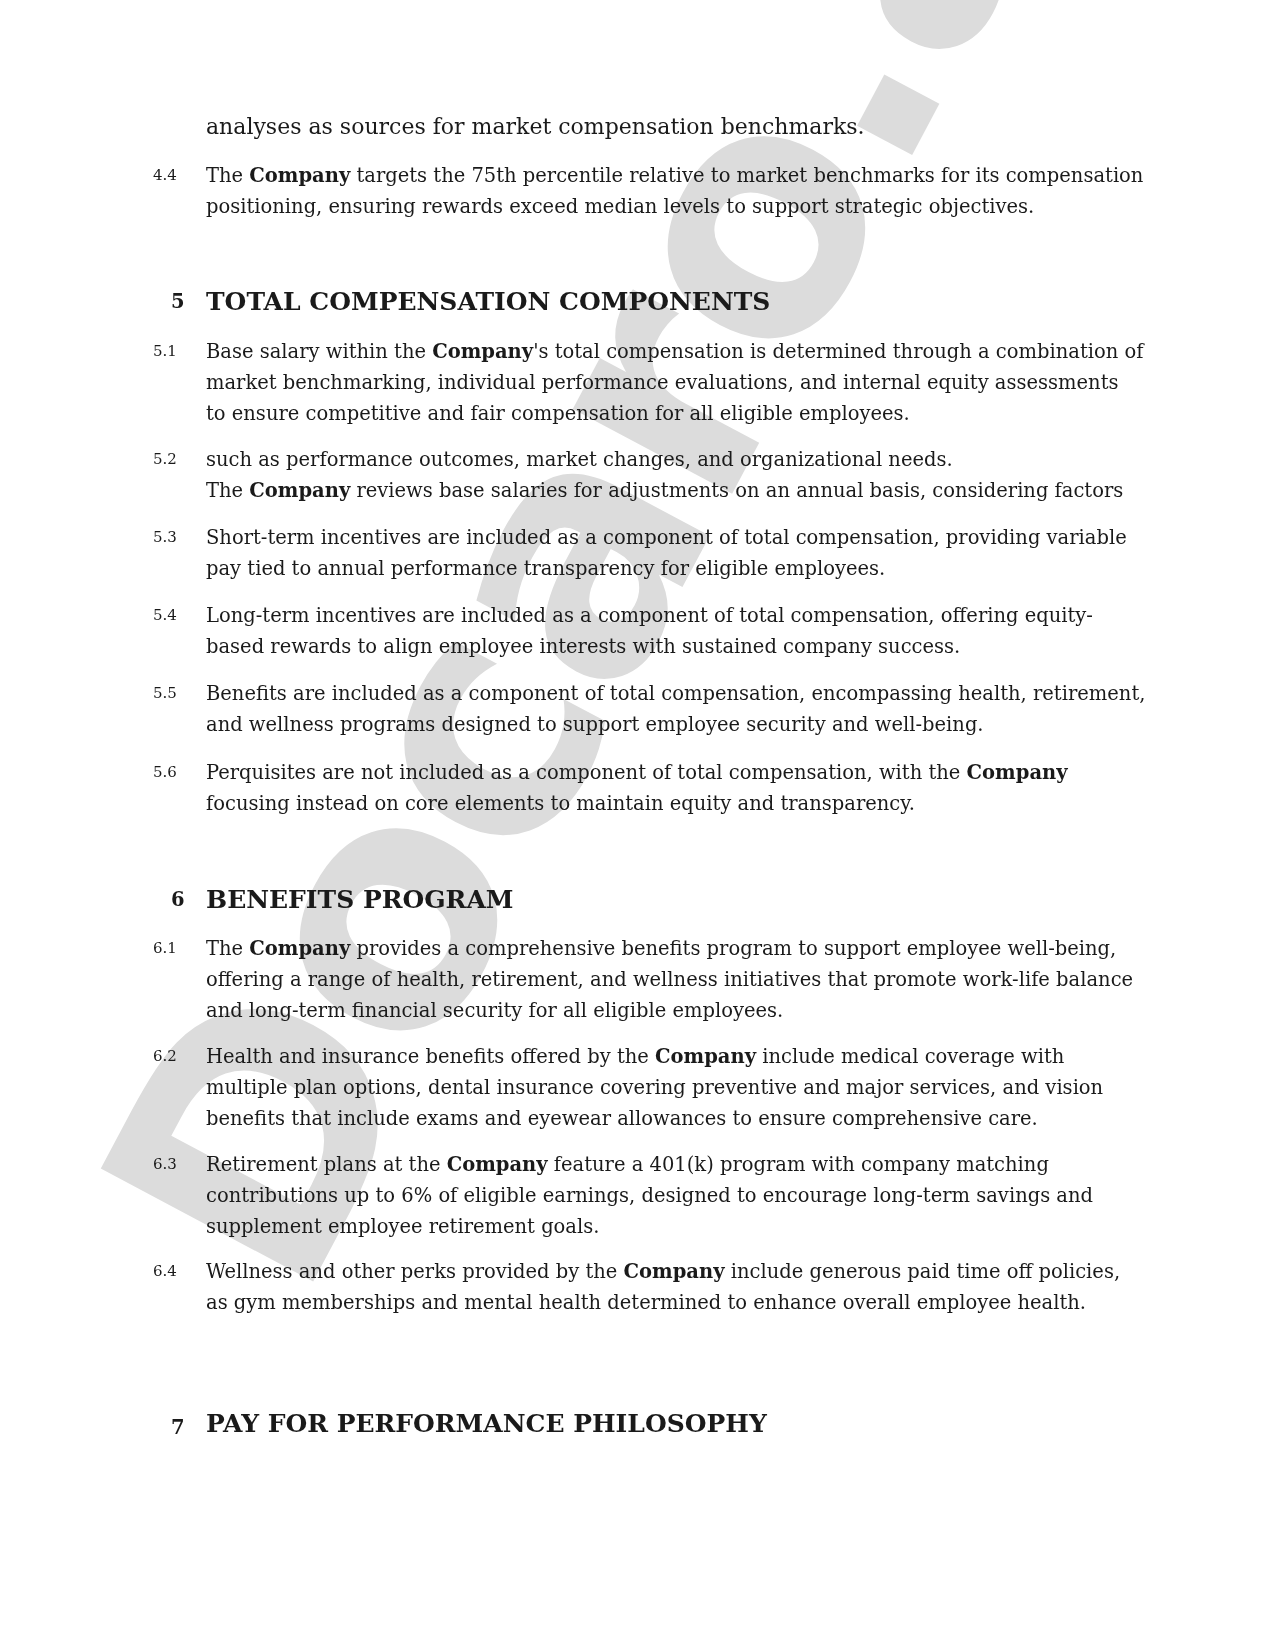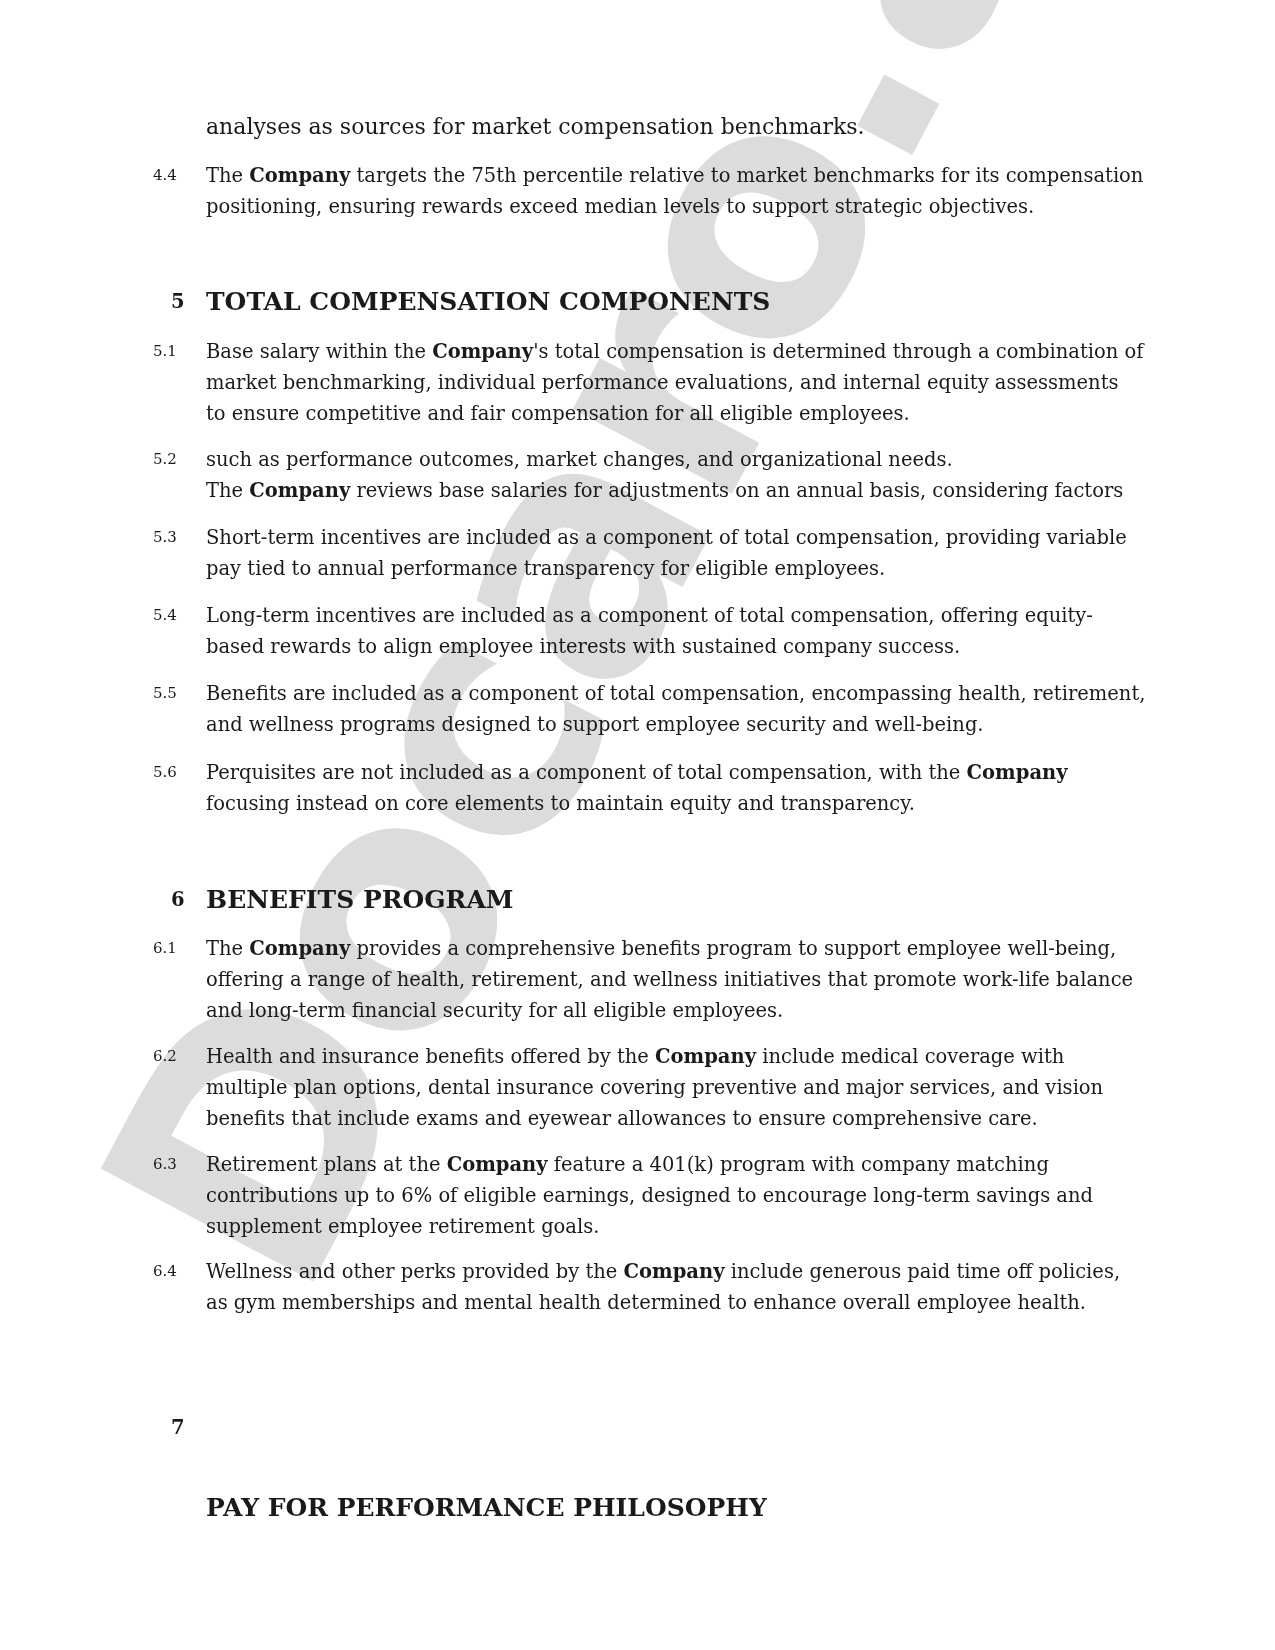--- a/index.html
+++ b/index.html
@@ -114,15 +114,15 @@
       </div>
     <div class="block" style="top:1256px;">
         <div class="para-num">6.4</div>
         <div class="para-text">
           <span class="l">Wellness and other perks provided by the <b>Company</b> include generous paid time off policies,</span>
           <span class="l">as gym memberships and mental health determined to enhance overall employee health.</span>
         </div>
       </div>
 
     <div class="heading-num" style="top:1412px;">7</div>
-    <div class="heading-text" style="top:1492px;">PAY FOR PERFORMANCE PHILOSOPHY</div>
+    <div class="heading-text" style="top:1408px;">PAY FOR PERFORMANCE PHILOSOPHY</div>
   </div>
 </div>
 
 </body></html>

